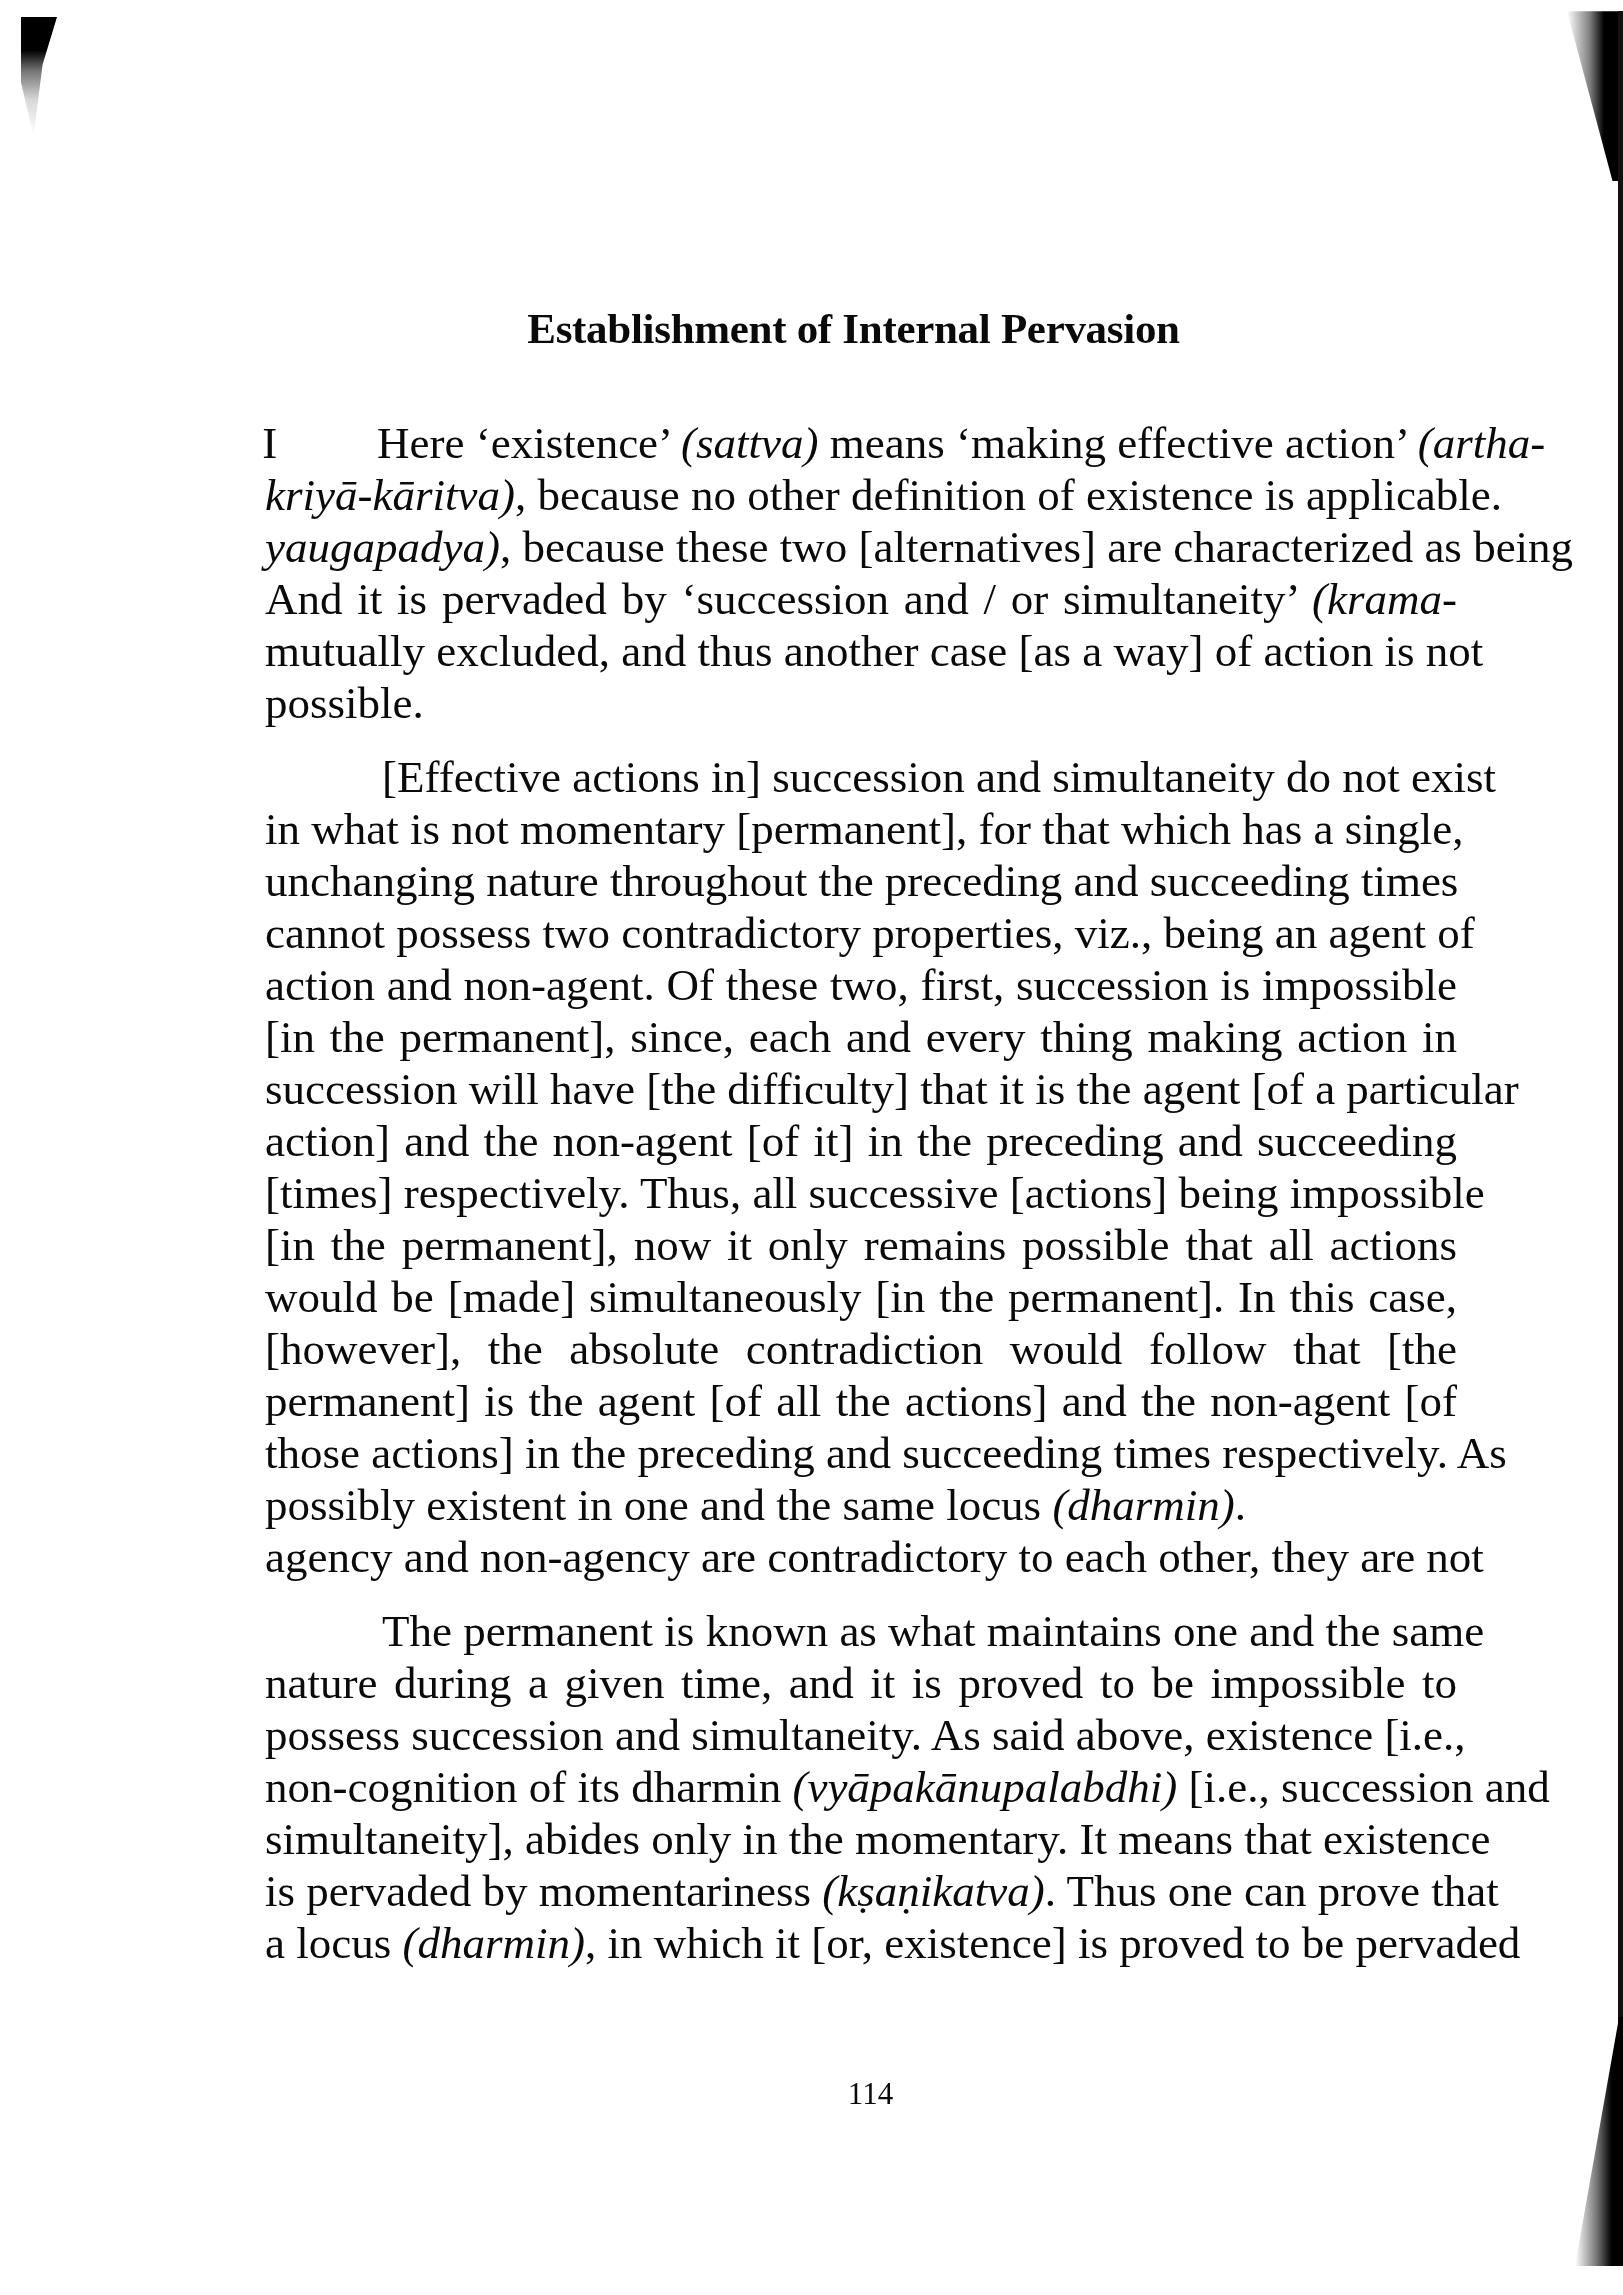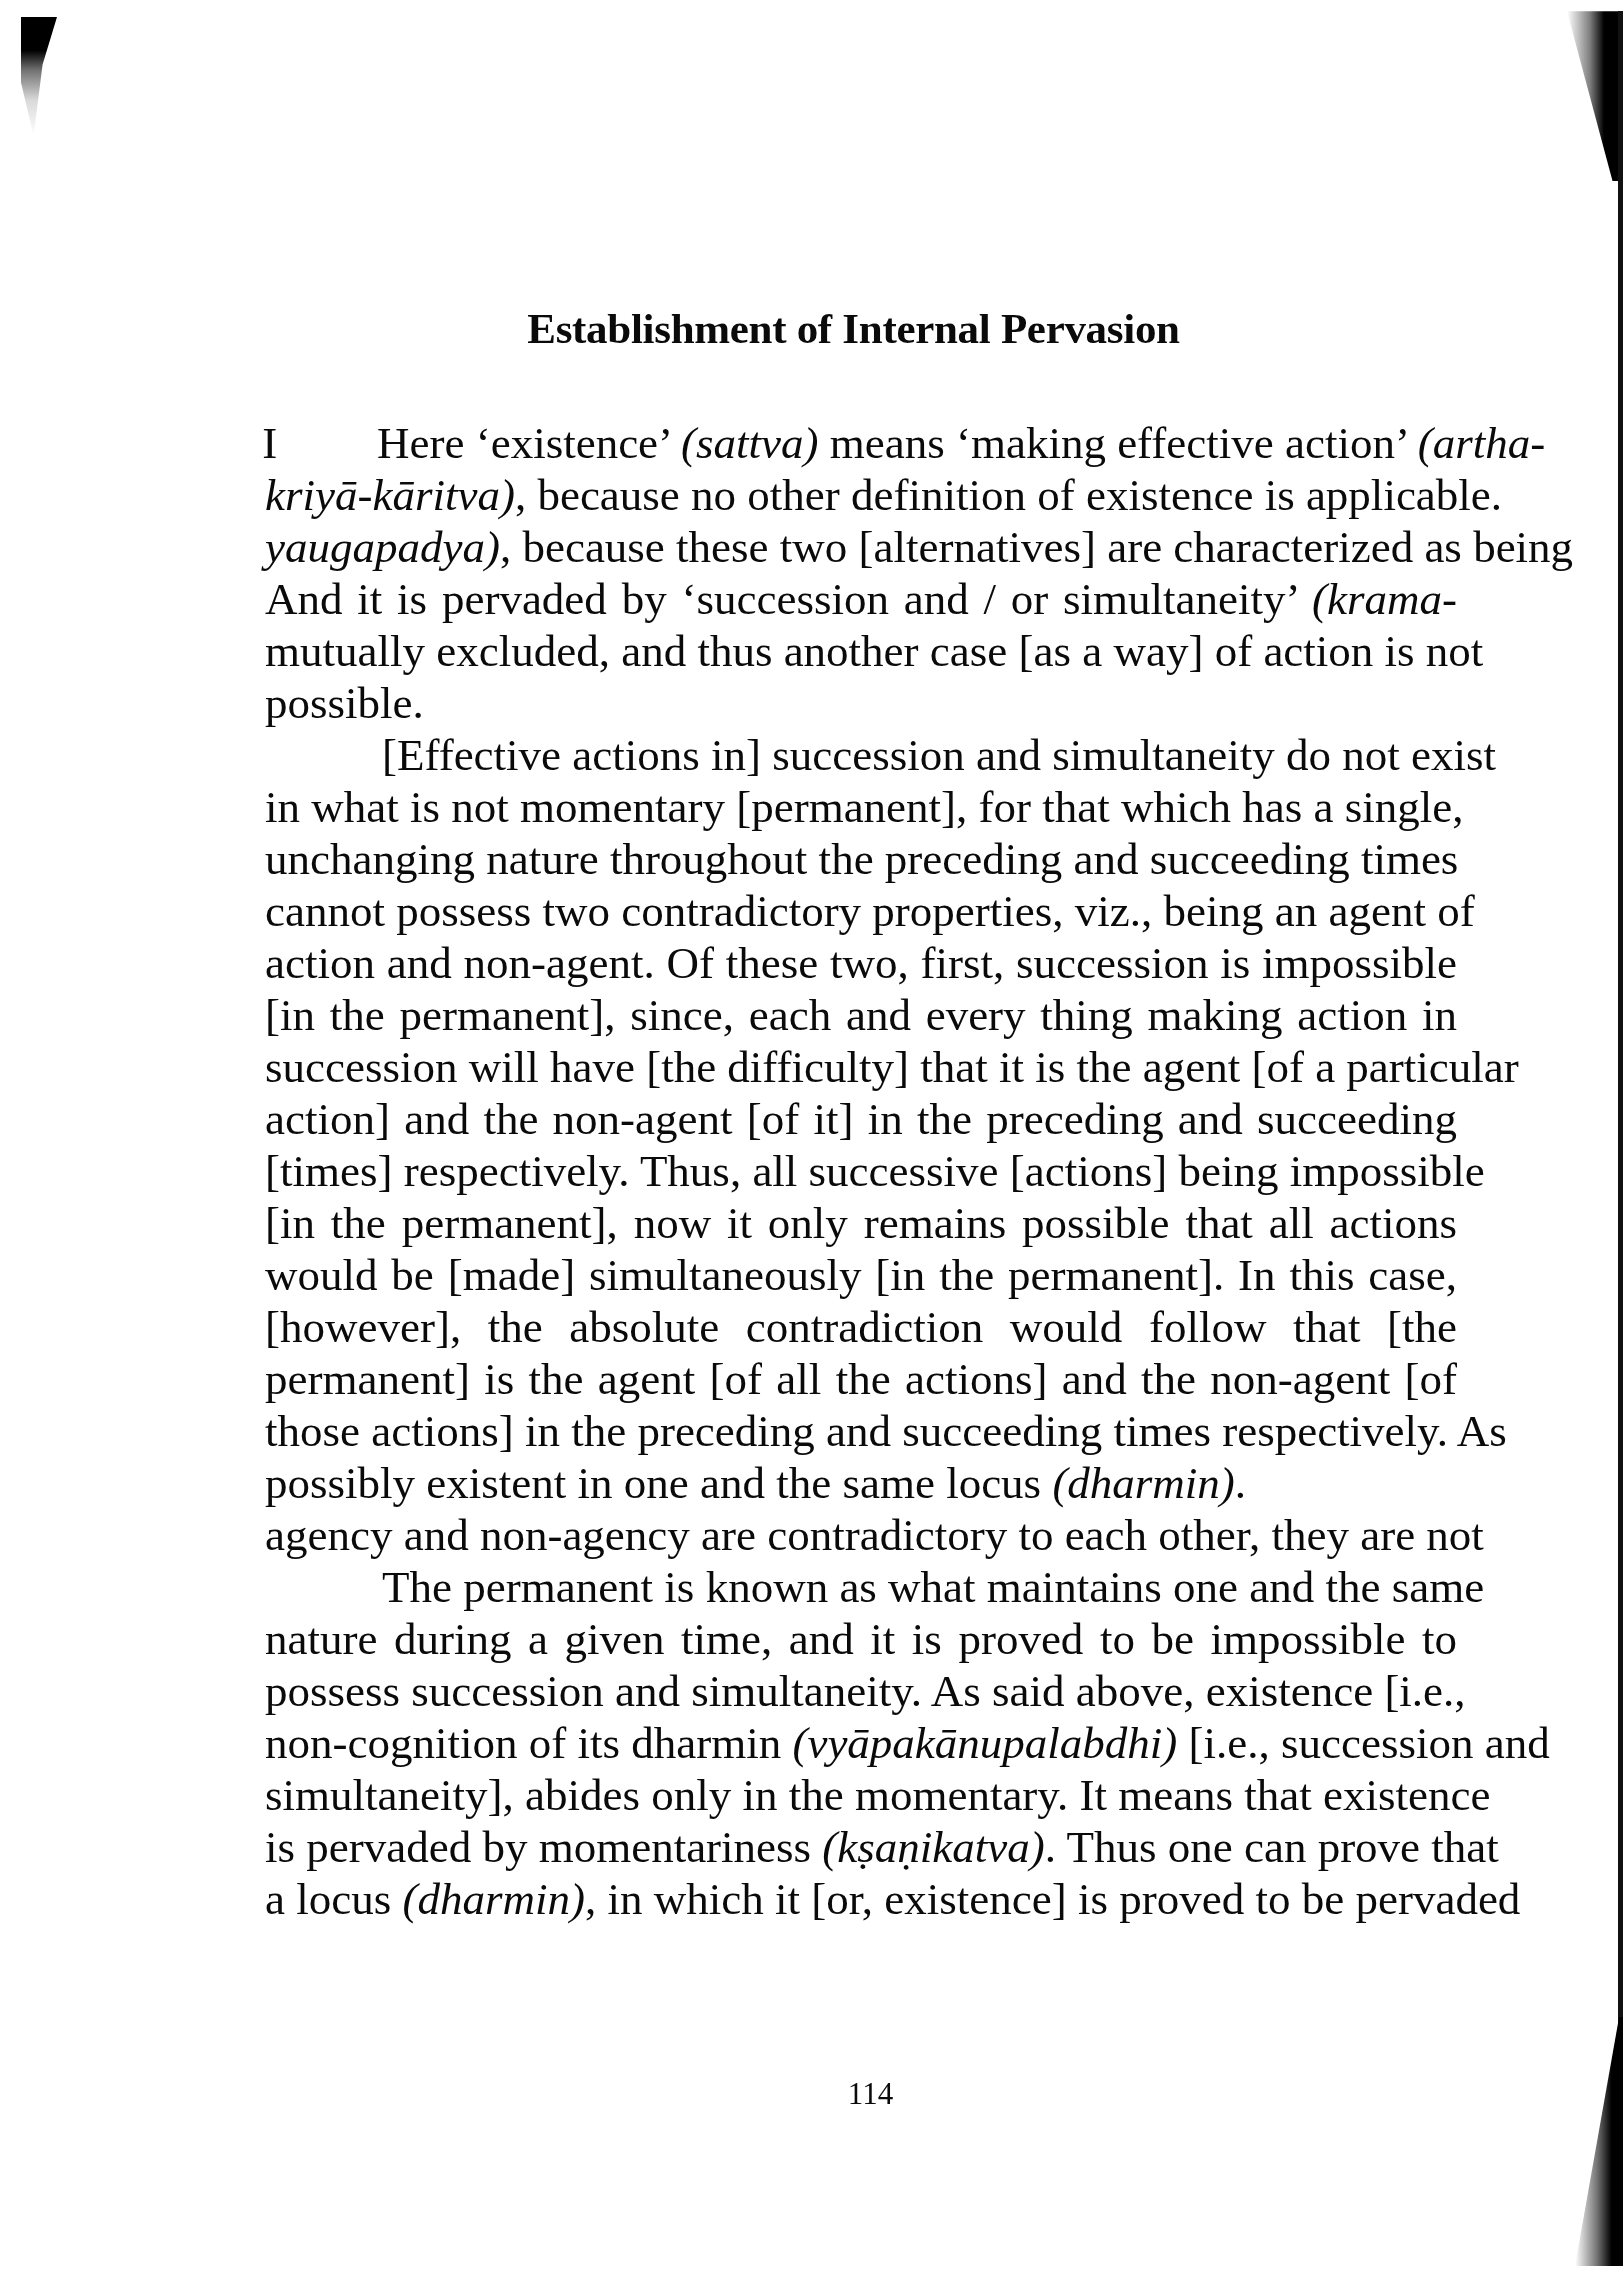--- a/index.html
+++ b/index.html
@@ -77,20 +77,21 @@
     text-align-last: justify;
     height: 52px;
     overflow: visible;
   }
   .line.last {
     text-align-last: left;
     font-family: Liberation Serif, serif;
   }
   .line.indent {
     padding-left: 117px;
+    margin-top: 22px;
   }
   .line.hang {
     padding-left: 112px;
   }
   .section-num {
     position: absolute;
     left: -2.8px;
   }
   .line i, .line em { font-style: italic; }
   .page-number {

